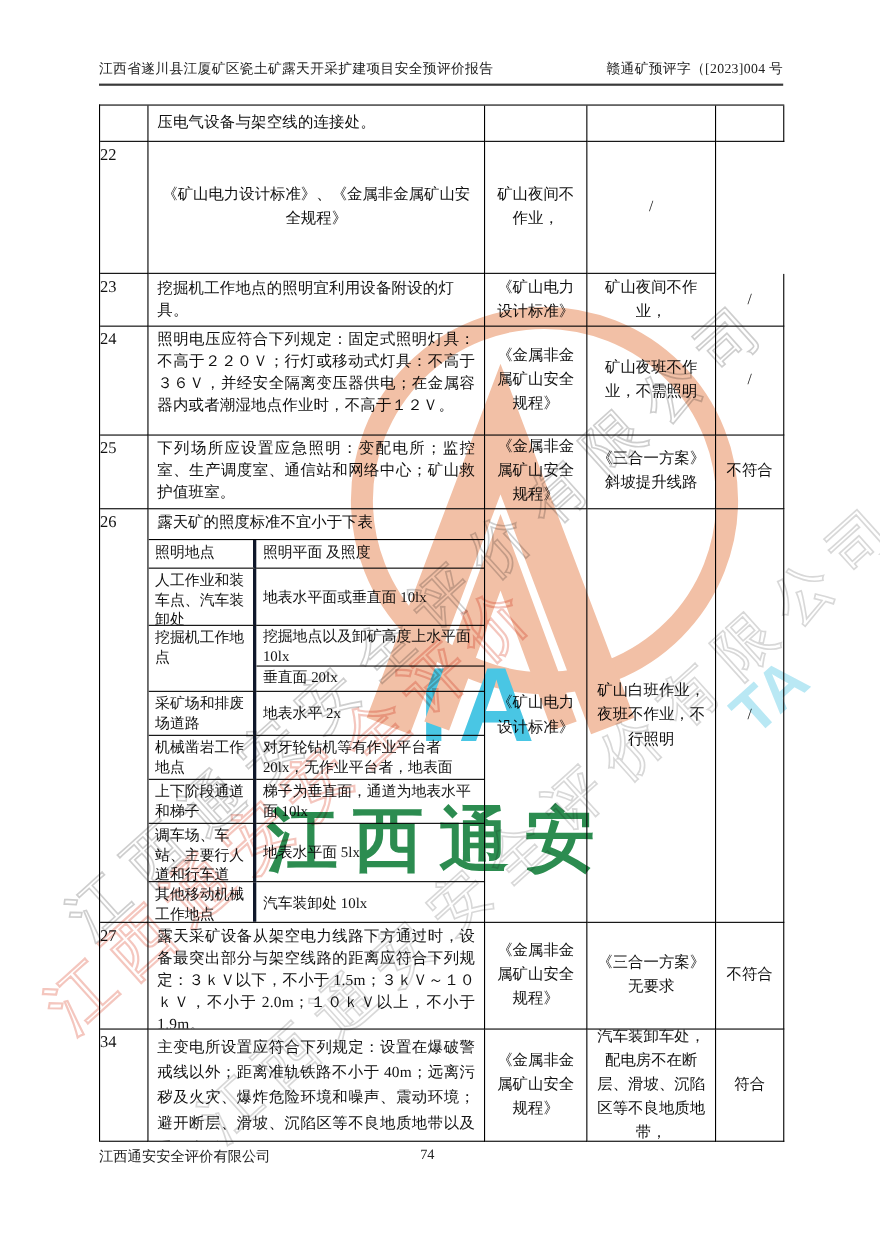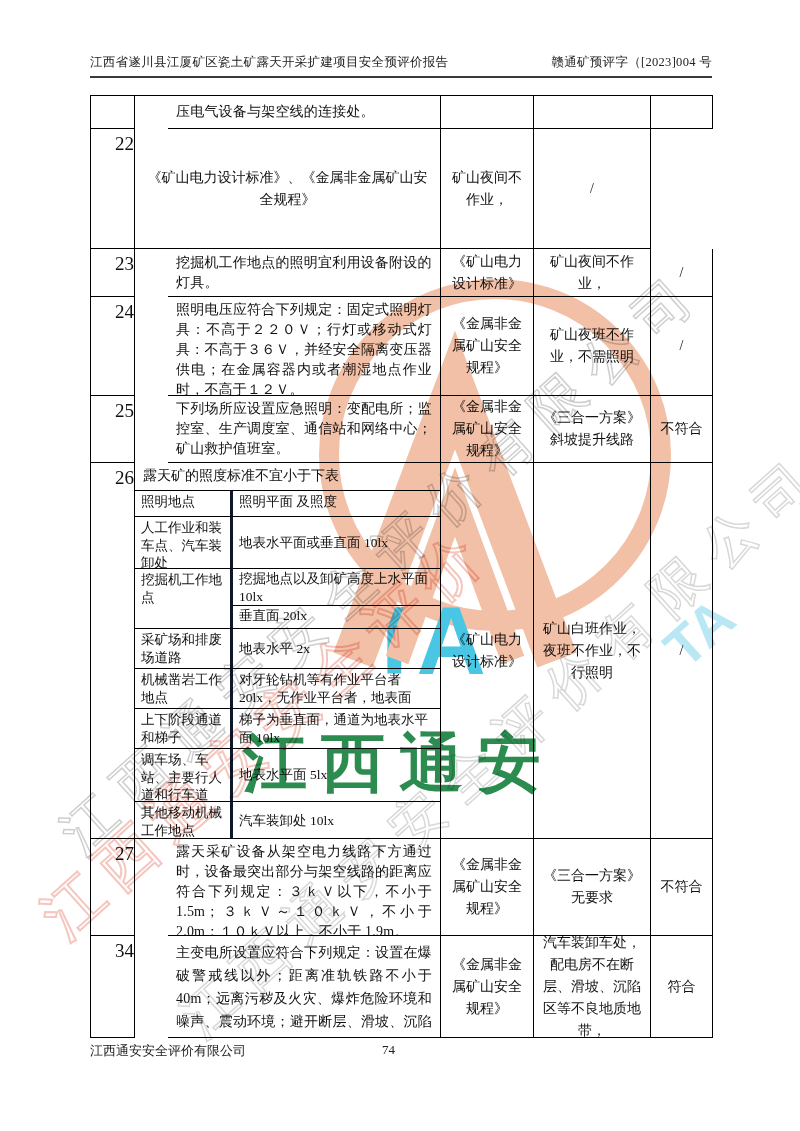--- a/index.html
+++ b/index.html
@@ -18,22 +18,22 @@
   .tbl{
     position:absolute;left:90px;top:95px;width:622px;
     border-top:1px solid #000;border-left:1px solid #000;
     font-size:14px;z-index:1;
   }
   .tr{display:grid;grid-template-columns:44px 306px 93px 117px 62px;}
   .td{
     border-right:1px solid #000;border-bottom:1px solid #000;
     box-sizing:border-box;overflow:hidden;
   }
-  .no{text-align:right;padding-top:4px;font-size:19px;}
-  .content{padding:3px 8px;text-align:justify;line-height:20px;letter-spacing:.2px;margin-left:33px;}
+  .no{text-align:left;padding-top:4px;font-size:15px;}
+  .content{padding:3px 8px;text-align:justify;line-height:20px;letter-spacing:.2px;}
   .content.vcenter{display:flex;align-items:center;text-align:left;}
   .content.lh23{line-height:23px;padding-top:5px;}
   .center{
     display:flex;align-items:center;justify-content:center;
     text-align:center;line-height:22px;padding:2px 6px;
   }
   
   .content26{padding:0;}
   .intro{height:28px;line-height:26px;padding-left:8px;border-bottom:1px solid #000;box-sizing:border-box;}
   .sr{display:grid;grid-template-columns:98px 208px;}

